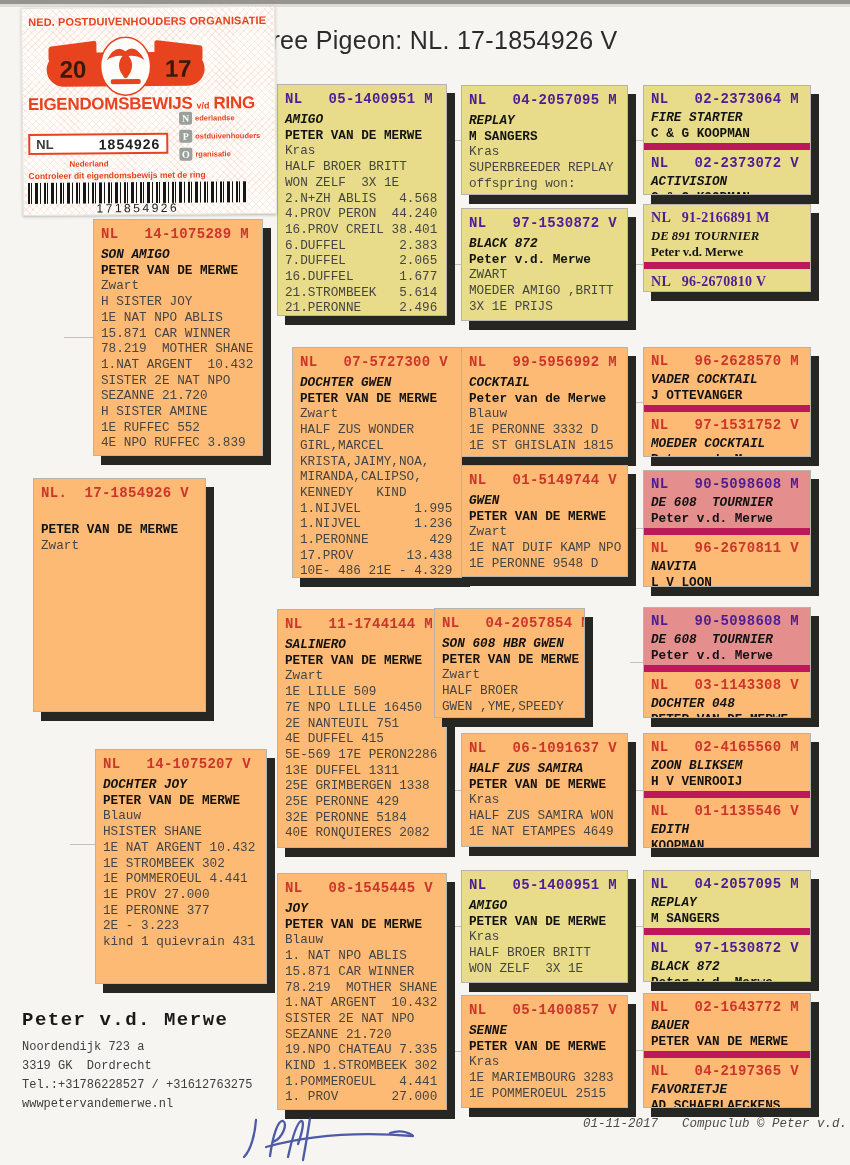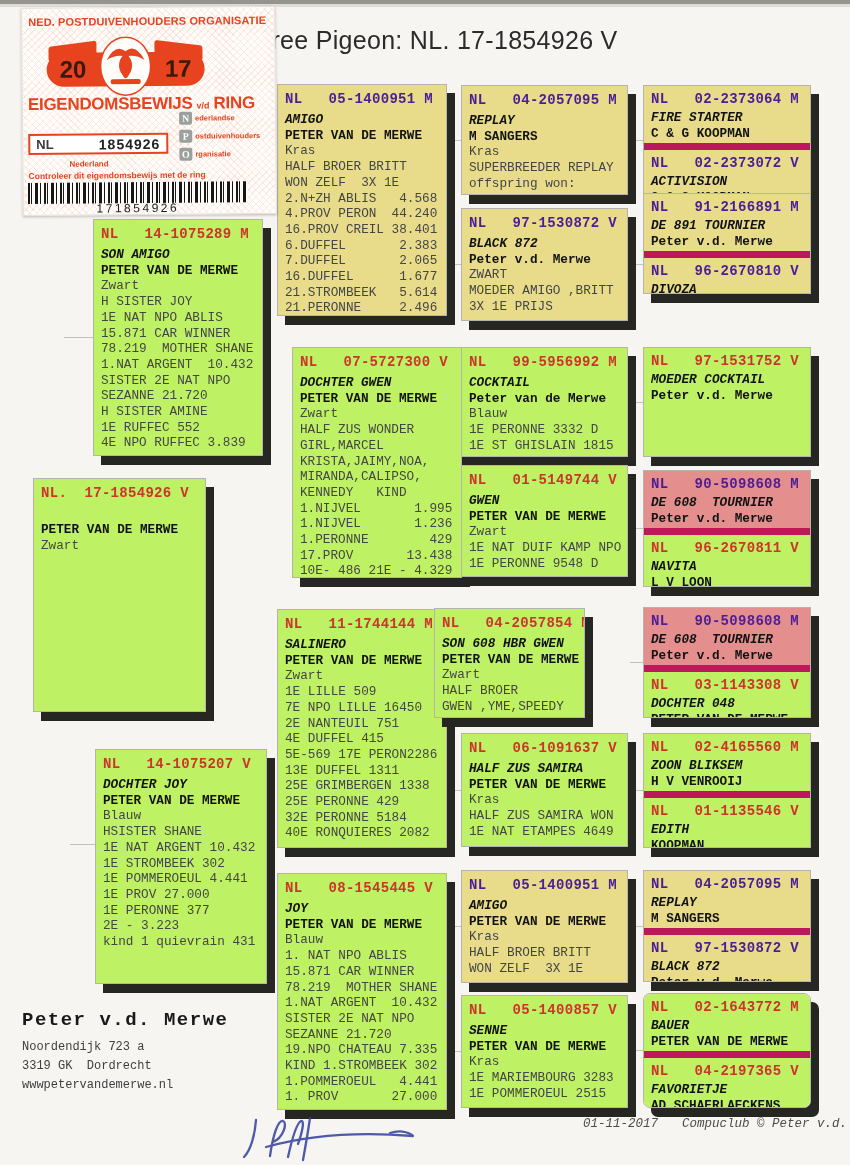--- a/index.html
+++ b/index.html
@@ -56,21 +56,21 @@
   .pbox,.pgroup{position:absolute;background:#fcfbf6;border:1px solid #b5b3ab;
       box-shadow:8px 9px 0 #262622;box-sizing:border-box;z-index:2;
       font-family:"Liberation Mono","DejaVu Sans Mono",monospace;
       font-size:12.7px;line-height:15.7px;color:#454545;overflow:hidden}
   .pbox{padding:6px 7px 3px}
   .pgroup{display:flex;flex-direction:column;padding:0}
   .entry{flex:1;padding:5px 7px 2px;box-sizing:border-box}
   .entry + .entry{border-top:7px solid #be185d}
   .bg-yellow{background:var(--box-yellow)}
   .bg-pink{background:var(--box-pink)}
-  .bg-white{background:#bef264}
+  .bg-white{background:#fdba74}
   .ring{font-weight:700;font-size:14px;letter-spacing:.3px;white-space:pre;margin-bottom:5px;line-height:16px}
   .entry .ring{margin-bottom:3px}
   .hdr-red{color:var(--header-red)}
   .hdr-black{color:#4c1d95}
   .pname{font-weight:700;font-style:italic;color:#121212;white-space:pre}
   .owner{font-weight:700;color:#121212;white-space:pre}
   .line{white-space:pre}
   .spacer{height:16px}
   .connector{position:absolute;background:#c3c1ba;z-index:0}
 
@@ -308,33 +308,38 @@
           <div class="ring hdr-black">NL   02-2373064 M</div>
           <div class="pname">FIRE STARTER</div>
           <div class="owner">C &amp; G KOOPMAN</div>
         </div>
         <div class="entry bg-yellow">
           <div class="ring hdr-black">NL   02-2373072 V</div>
           <div class="pname">ACTIVISION</div>
           <div class="owner">C &amp; G KOOPMAN</div>
         </div>
       </div>
-      <div class="pgroup" style="left: 643px; top: 193px; width: 168px; height: 101px;">
+      <div class="pgroup" style="left: 643px; top: 204px; width: 168px; height: 88px; font-family: Liberation Serif, serif;">
         <div class="entry bg-yellow">
           <div class="ring hdr-black">NL   91-2166891 M</div>
           <div class="pname">DE 891 TOURNIER</div>
           <div class="owner">Peter v.d. Merwe</div>
         </div>
         <div class="entry bg-yellow">
           <div class="ring hdr-black">NL   96-2670810 V</div>
           <div class="pname">DIVOZA</div>
           <div class="owner">L V LOON</div>
         </div>
       </div>
       <div class="pgroup" style="left: 643px; top: 347px; width: 168px; height: 110px;">
+        <div class="entry bg-white">
+          <div class="ring hdr-red">NL   96-2628570 M</div>
+          <div class="pname">VADER COCKTAIL</div>
+          <div class="owner">J OTTEVANGER</div>
+        </div>
         <div class="entry bg-white">
           <div class="ring hdr-red">NL   97-1531752 V</div>
           <div class="pname">MOEDER COCKTAIL</div>
           <div class="owner">Peter v.d. Merwe</div>
         </div>
       </div>
       <div class="pgroup" style="left: 643px; top: 470px; width: 168px; height: 117px;">
         <div class="entry bg-pink">
           <div class="ring hdr-black">NL   90-5098608 M</div>
           <div class="pname">DE 608  TOURNIER</div>
@@ -375,21 +380,21 @@
           <div class="ring hdr-black">NL   04-2057095 M</div>
           <div class="pname">REPLAY</div>
           <div class="owner">M SANGERS</div>
         </div>
         <div class="entry bg-yellow">
           <div class="ring hdr-black">NL   97-1530872 V</div>
           <div class="pname">BLACK 872</div>
           <div class="owner">Peter v.d. Merwe</div>
         </div>
       </div>
-      <div class="pgroup" style="left: 643px; top: 993px; width: 168px; height: 115px; border-radius: 7px;">
+      <div class="pgroup" style="left: 643px; top: 993px; width: 168px; height: 115px;">
         <div class="entry bg-white">
           <div class="ring hdr-red">NL   02-1643772 M</div>
           <div class="pname">BAUER</div>
           <div class="owner">PETER VAN DE MERWE</div>
         </div>
         <div class="entry bg-white">
           <div class="ring hdr-red">NL   04-2197365 V</div>
           <div class="pname">FAVORIETJE</div>
           <div class="owner">AD SCHAERLAECKENS</div>
         </div>
@@ -419,20 +424,21 @@
       <div class="connector" style="left: 630px; top: 926px; width: 13px; height: 1px;"></div>
       <div class="connector" style="left: 630px; top: 1050px; width: 13px; height: 1px;"></div>
       <div class="connector" style="left: 64px; top: 337px; width: 29px; height: 1px;"></div>
       <div class="connector" style="left: 70px; top: 844px; width: 25px; height: 1px;"></div>
     </div>
 
   <div class="contact">
     <div class="cname">Peter v.d. Merwe</div>
     <div class="cline">Noordendijk 723 a</div>
     <div class="cline">3319 GK  Dordrecht</div>
+    <div class="cline">Tel.:+31786228527 / +31612763275</div>
     <div class="cline">wwwpetervandemerwe.nl</div>
   </div>
 
   <div class="footerbar">
     <span>01-11-2017</span>
     <span>Compuclub © Peter v.d. Merwe</span>
   </div>
 
   <div class="signature">
     <svg width="180" height="56" viewBox="0 0 180 56">

